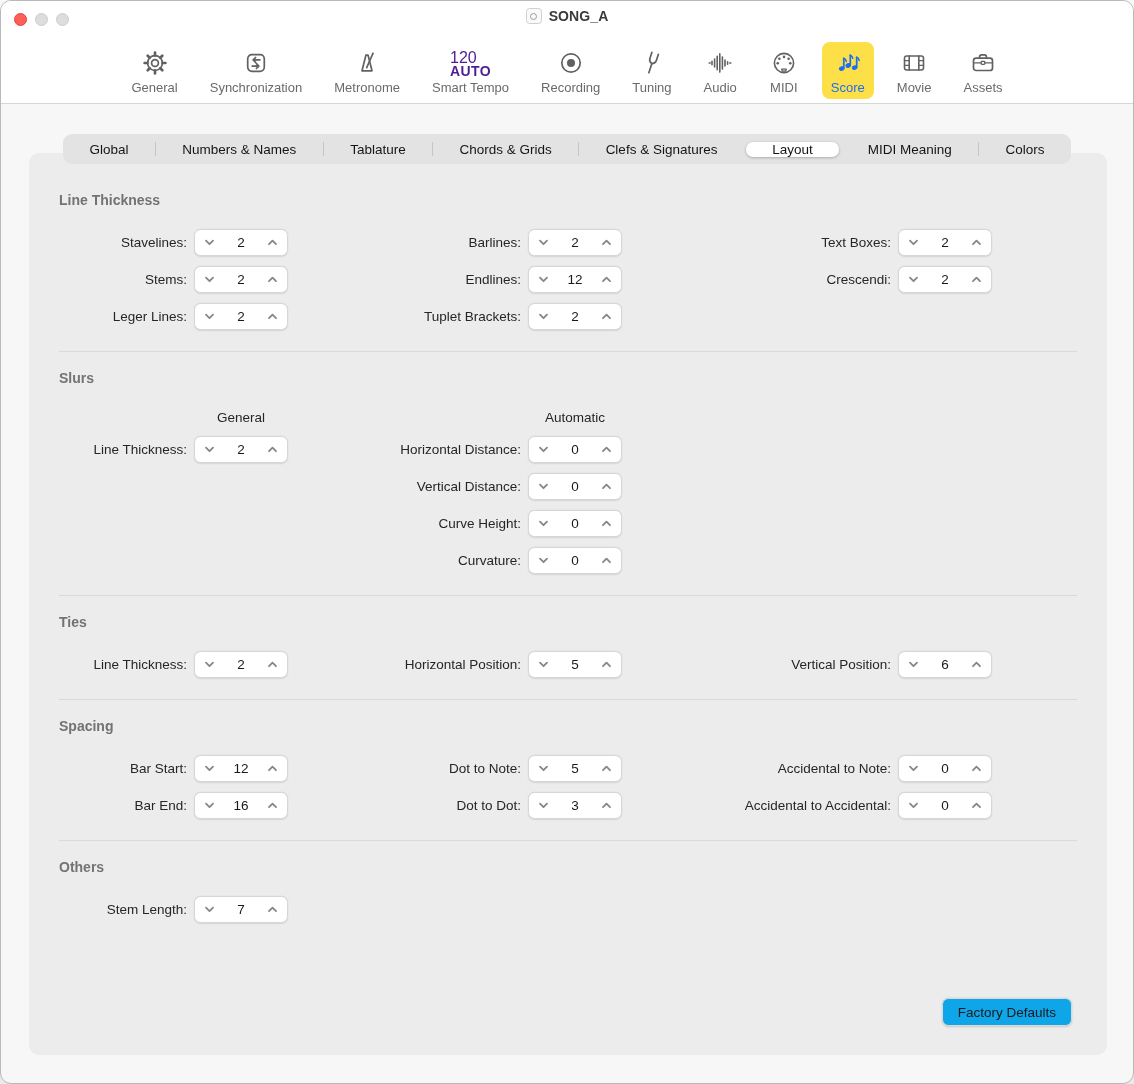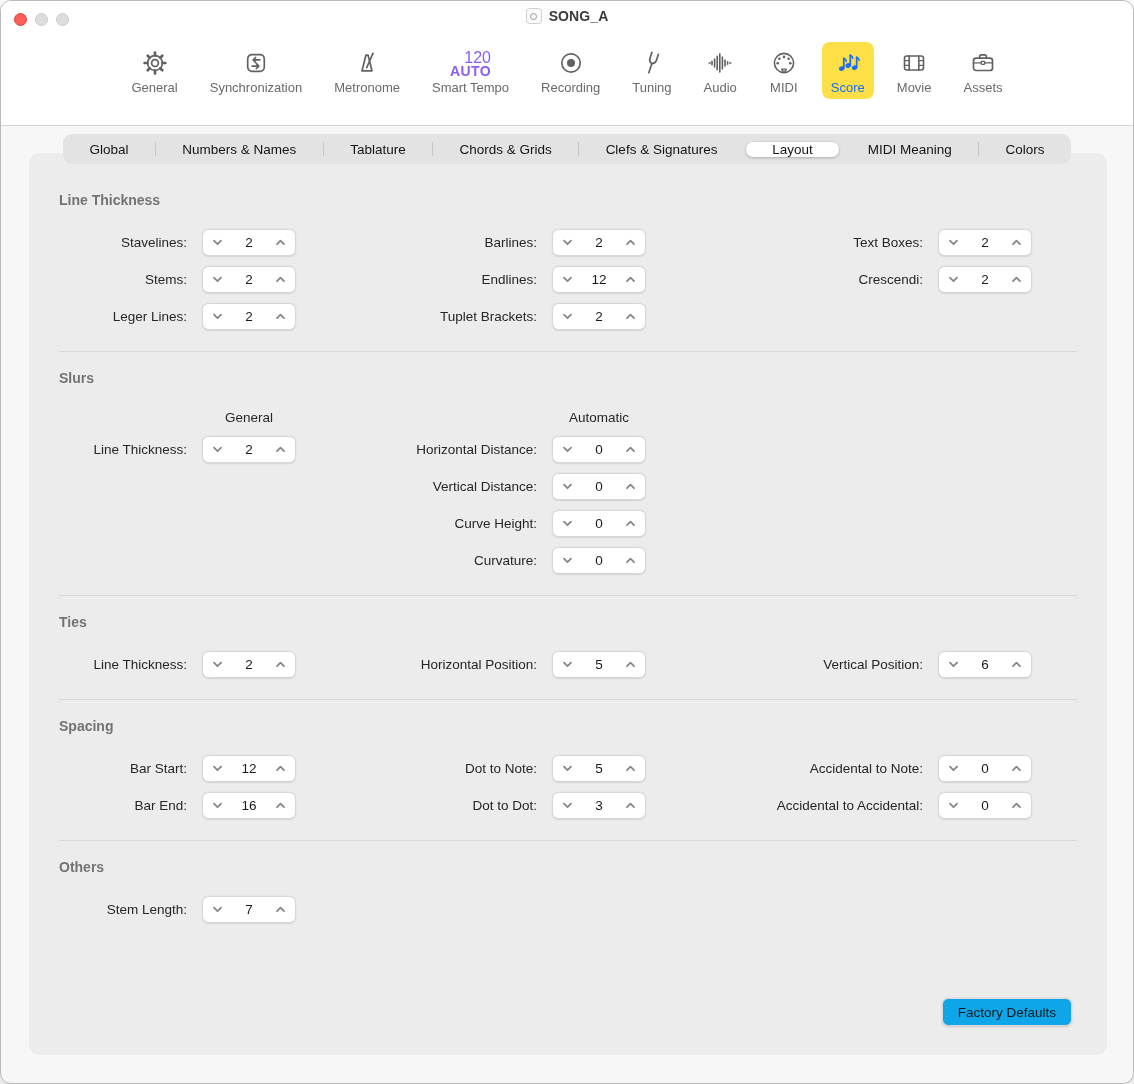--- a/index.html
+++ b/index.html
@@ -3,56 +3,56 @@
 <meta charset="utf-8">
 <style>
   * { margin:0; padding:0; box-sizing:border-box; }
   html,body { background:#ffffff; font-family:"Liberation Sans", sans-serif; }
   .window {
     position:relative; width:1134px; height:1084px;
     background:#f7f7f7; border:1px solid #b9b9b9; border-radius:11px;
     overflow:hidden; box-shadow:0 10px 30px rgba(0,0,0,0.2);
   }
   
-  .chrome { position:absolute; top:0; left:0; right:0; height:125px; background:#ffffff; border-bottom:1px solid #d6d6d6; }
+  .chrome { position:absolute; top:0; left:0; right:0; height:103px; background:#ffffff; border-bottom:1px solid #d6d6d6; }
   .titlebar { position:absolute; top:0; left:0; right:0; height:30px; }
   .traffic { position:absolute; top:12px; width:13px; height:13px; border-radius:50%; }
   .t-close { left:13px; background:#ff5f57; border:1px solid #e0443e; }
   .t-min  { left:34px; background:#dddddd; border:1px solid #cccccc; }
   .t-zoom { left:55px; background:#dddddd; border:1px solid #cccccc; }
   .title-group { position:absolute; top:7px; left:0; right:0; display:flex; justify-content:center; align-items:center; gap:7px; }
   .proxy-icon { width:16px; height:16px; border-radius:3.5px; background:#fafafa; border:1px solid #cfcfcf;
     display:flex; align-items:center; justify-content:center; }
   .proxy-icon i { display:block; width:7px; height:7px; border:1.2px solid #9a9a9a; border-radius:50%; }
   .win-title { font-size:14px; font-weight:700; color:#393939; letter-spacing:0.1px; }
   .toolbar { position:absolute; top:28px; left:0; right:0; height:75px;
     display:flex; justify-content:center; align-items:flex-end; gap:14px; padding-bottom:5px; }
   .tb-item { display:flex; flex-direction:column; align-items:center; padding:3px 9px 4px; border-radius:8px; color:#616161; cursor:default; }
   .tb-item.selected { background:#fde047; color:#1b6ef5; }
   .tb-icon-slot { height:36px; display:flex; align-items:center; justify-content:center; }
   .tb-label { font-size:13px; line-height:14px; color:#6a6a6a; white-space:nowrap; }
   .tb-item.selected .tb-label { color:#1b6ef5; }
   .tb-icon-slot svg { display:block; }
-  .st-stack { text-align:right; color:#8b5cf6; }
+  .st-stack { text-align:left; color:#4c1d95; }
   .st-120 { font-size:16px; line-height:16px; }
   .st-auto { font-size:14px; line-height:10px; font-weight:700; letter-spacing:0.4px; }
   
   .tabbar { position:absolute; top:133px; left:62px; right:62px; height:30px;
     background:#e3e3e3; border-radius:9px; display:flex; align-items:center; z-index:3; }
   .tab { flex:1 1 auto; display:flex; align-items:center; justify-content:center;
     font-size:13.5px; color:#151515; padding:0 10px; border-radius:7px; margin:1.5px 0; white-space:nowrap; cursor:default; }
   .tab.selected { background:#ffffff; margin:1.5px 1px; box-shadow:0 1px 3px rgba(0,0,0,0.22), 0 0 0 0.5px rgba(0,0,0,0.05); }
   .tab-sep { width:1px; height:14px; background:#c6c6c6; align-self:center; flex:0 0 auto; }
   
   .panel { position:absolute; top:152px; left:28px; width:1078px; height:902px;
     background:#ececec; border-radius:10px; padding:38px 30px 0 30px; }
   .sec-title { font-size:14px; line-height:18px; font-weight:700; color:#737373; }
   .sec-title.after-divider { margin-top:17px; }
   .divider { border-top:1px solid #d9d9d9; margin-top:21px; }
-  .row { display:grid; grid-template-columns:128px 94px 226px 94px 262px 94px; column-gap:15px;
+  .row { display:grid; grid-template-columns:128px 94px 226px 94px 262px 94px; column-gap:7px;
     align-items:center; height:27px; }
   .row.first { margin-top:20px; }
   .row.next { margin-top:10px; }
   .row.colheads { height:17px; margin-top:22px; }
   .f-label { font-size:13.5px; color:#262626; text-align:right; white-space:nowrap; }
   .col-head { font-size:13.5px; color:#262626; text-align:center; }
   .stepper { width:94px; height:27px; background:#ffffff; border:1px solid #d6d6d6; border-radius:6.5px;
     display:flex; align-items:center; justify-content:space-between; padding:0 8px;
     box-shadow:0 0.5px 1.5px rgba(0,0,0,0.10); cursor:default; }
   .stepper .chev { display:flex; align-items:center; }

